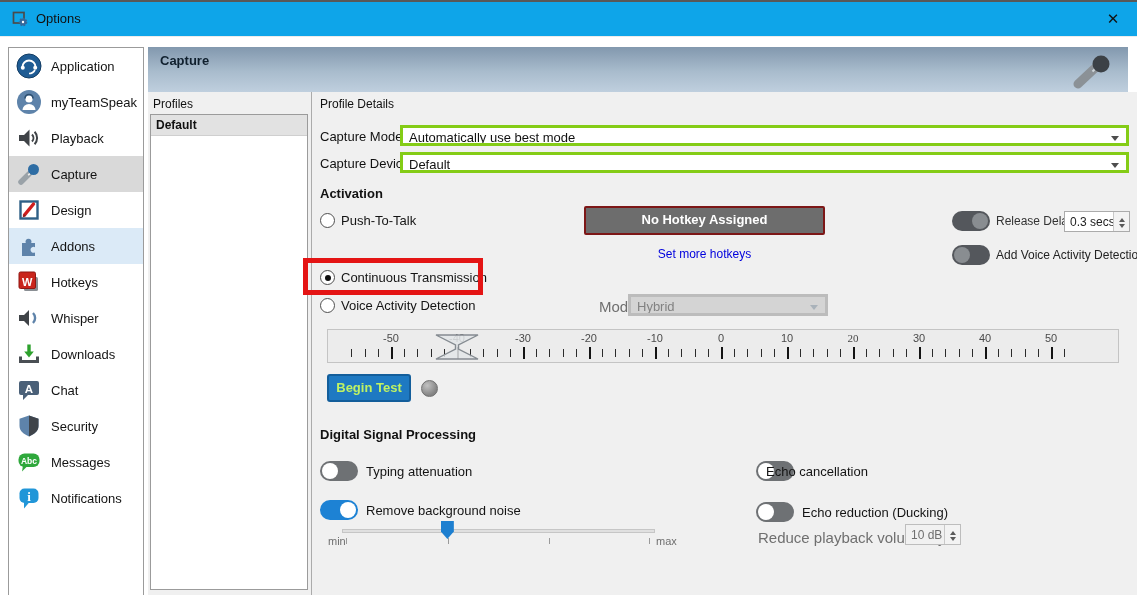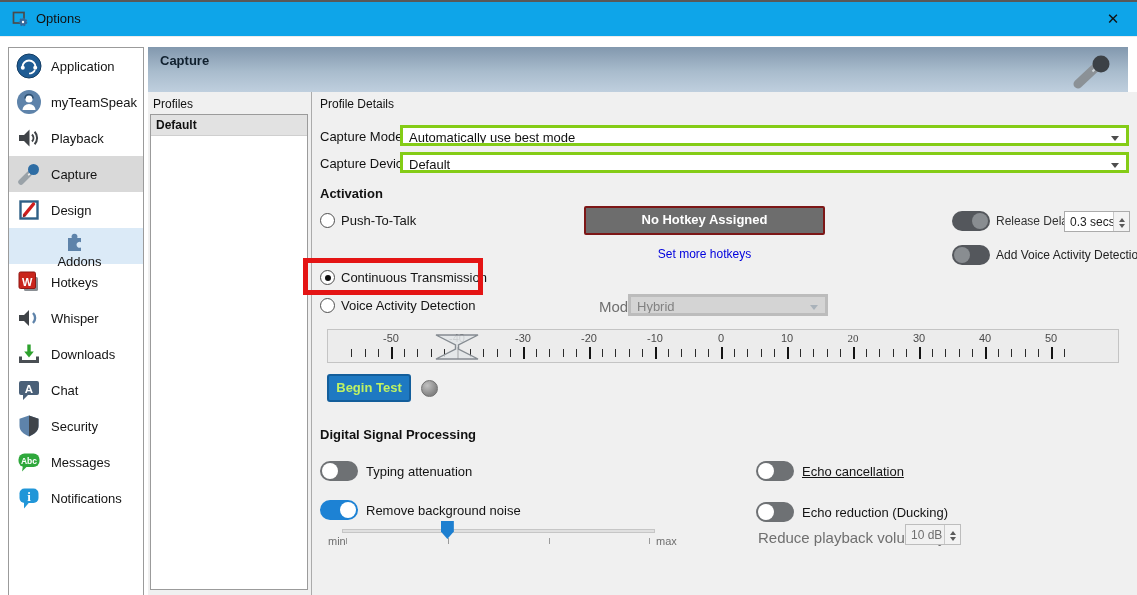--- a/index.html
+++ b/index.html
@@ -9,21 +9,21 @@
   #titlebar{position:absolute;left:0;top:0;width:100%;height:34px;background:#0ea5e9;border-bottom:1px solid #ececec;}
   #title-icon{position:absolute;left:12px;top:9px;width:16px;height:16px;}
   #title-text{position:absolute;left:36px;top:9px;font-size:13px;color:#111;}
   #close-btn{position:absolute;right:8px;top:3px;width:32px;height:28px;text-align:center;line-height:28px;font-size:15px;color:#111;cursor:pointer;}
   
   #sidebar{position:absolute;left:8px;top:45px;width:136px;height:550px;background:#fff;border:1px solid #9b9b9b;box-sizing:border-box;}
   .side-item{position:relative;height:36px;display:flex;align-items:center;padding-left:7px;}
   .side-item .icon{width:26px;height:26px;flex:0 0 26px;margin-right:9px;}
   .side-item .lbl{font-size:13px;color:#141414;white-space:nowrap;}
   .side-item.state-selected{background:#d9d9d9;}
-  .side-item.state-hover{background:#dbeaf7;flex-direction:column;}
+  .side-item.state-hover{background:#dbeaf7;}
   
   #content-bg{position:absolute;left:148px;top:90px;width:989px;height:505px;background:#f0f0f0;}
   #cheader{position:absolute;left:148px;top:45px;width:980px;height:45px;
            background:linear-gradient(to bottom,#8298ae 0%,#a9bccd 55%,#bfcfde 100%);}
   #cheader .t1{position:absolute;left:12px;top:6px;font-size:13px;font-weight:bold;color:#10202e;}
   #cheader .t2{position:absolute;left:12px;top:23px;font-size:13px;color:#16293a;}
   #cheader-mic{position:absolute;right:16px;top:8px;}
   
   #profiles-label{position:absolute;left:153px;top:95px;font-size:12px;color:#111;}
   #profiles-list{position:absolute;left:150px;top:112px;width:158px;height:476px;background:#fff;border:1px solid #9b9b9b;box-sizing:border-box;}
@@ -352,21 +352,21 @@
   <div class="bold-label" style="left:320px;top:425px;">Digital Signal Processing</div>
 
   <div class="toggle gray off" style="left:320px;top:459px;">
       <div class="knob"></div>
     </div>
   <div class="toggle-label big" style="left:366px;top:462px;">Typing attenuation</div>
 
   <div class="toggle gray off" style="left:756px;top:459px;">
       <div class="knob"></div>
     </div>
-  <div class="toggle-label big" style="left:802px;top:462px;text-decoration:underline;">Echo cancellation</div>
+  <div class="toggle-label big" style="left:766px;top:462px;">Echo cancellation</div>
 
   <div class="toggle blue on" style="left:320px;top:498px;">
       <div class="knob"></div>
     </div>
   <div class="toggle-label big" style="left:366px;top:501px;">Remove background noise</div>
 
   <div class="toggle gray off" style="left:756px;top:500px;">
       <div class="knob"></div>
     </div>
   <div class="toggle-label big" style="left:802px;top:503px;">Echo reduction (Ducking)</div>

